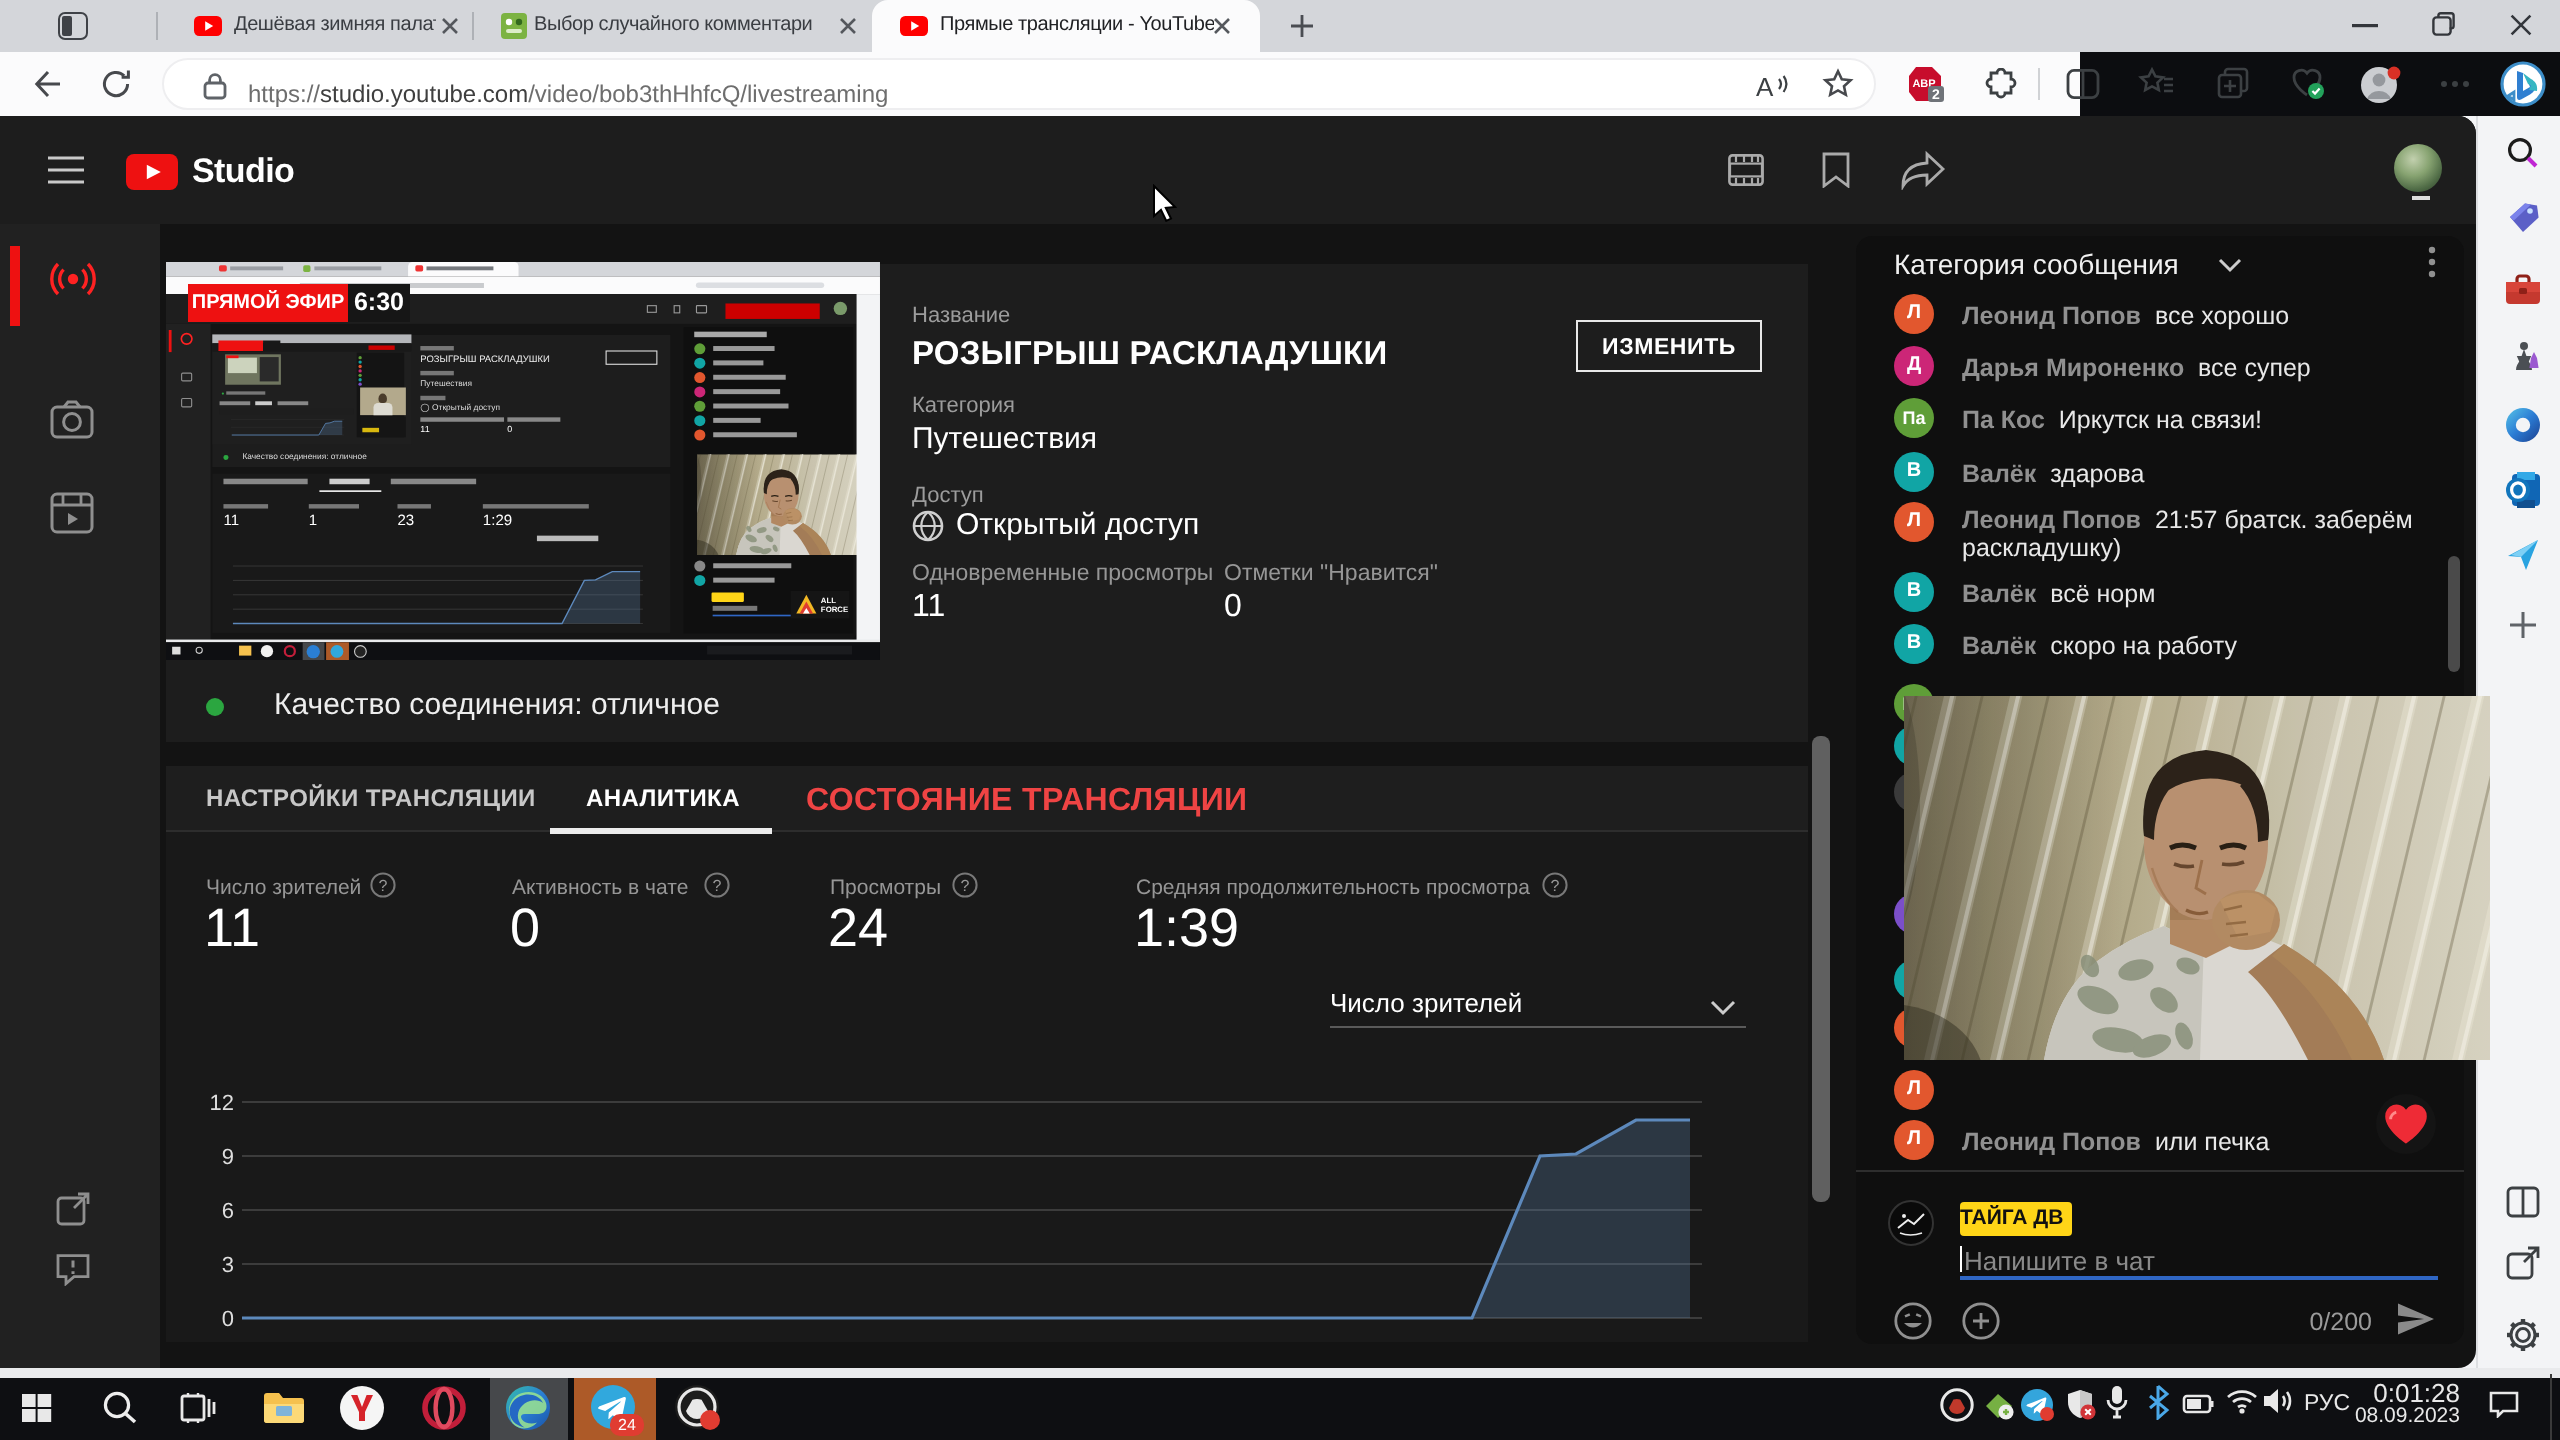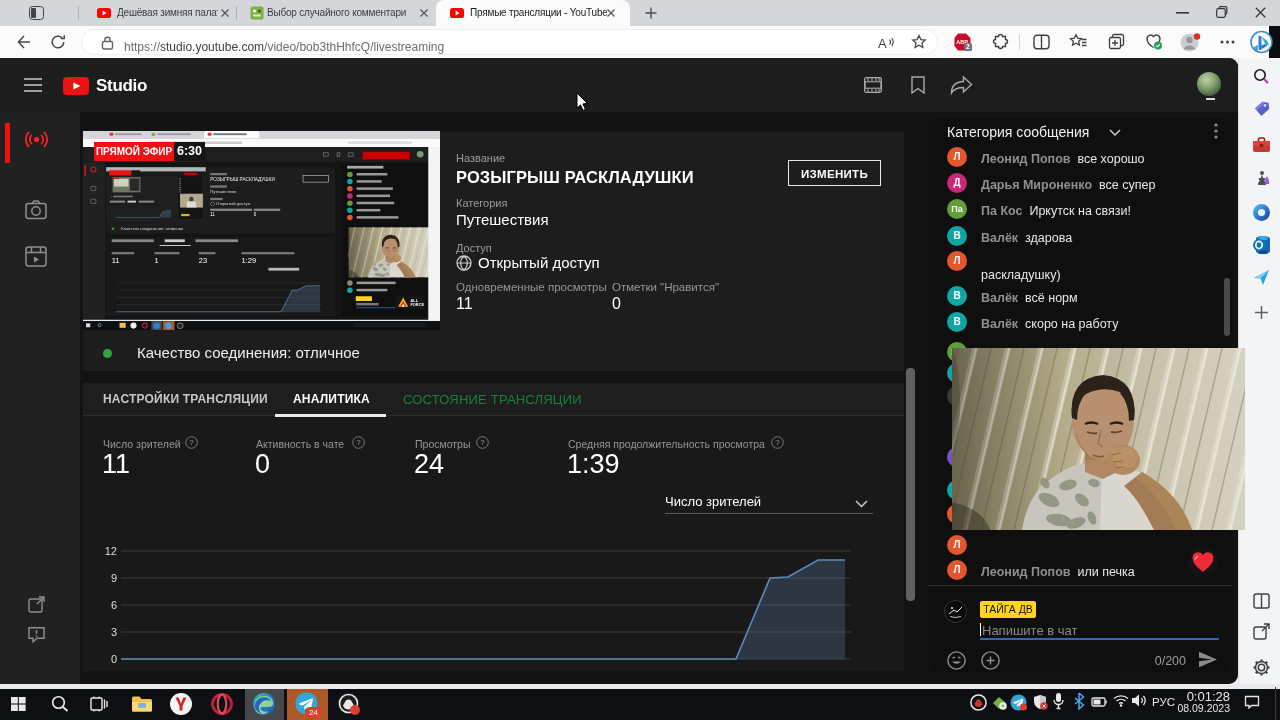--- a/index.html
+++ b/index.html
@@ -1,21 +1,21 @@
 <!DOCTYPE html>
 <html><head><meta charset="utf-8">
 <style>
 *{margin:0;padding:0;box-sizing:border-box}
 html,body{width:1280px;height:720px;overflow:hidden;background:#000;font-family:"Liberation Sans",sans-serif}
 .abs{position:absolute}
 #screen{position:relative;width:1280px;height:720px;background:#0c0d10}
 
 #tabbar{position:absolute;left:0;top:0;width:1280px;height:26px;background:#d4d6da}
 .tab-title{font-size:10px;color:#3a3d42;white-space:nowrap;overflow:hidden;letter-spacing:-0.2px}
-#toolbar{position:absolute;left:0;top:26px;width:1269px;height:32px;background:#fbfbfc}
+#toolbar{position:absolute;left:0;top:26px;width:1040px;height:32px;background:#fbfbfc}
 #urlpill{position:absolute;left:81px;top:3px;width:857px;height:26px;background:#fff;border:1px solid #eeeef0;border-radius:13px}
 
 #winframe{position:absolute;left:0;top:684px;width:1280px;height:5px;background:#e9eaec}
 
 #webview{position:absolute;left:0;top:58px;width:1238px;height:626px;background:#131313;border-radius:0 9px 9px 0;overflow:hidden}
 #ytheader{position:absolute;left:0;top:0;width:1238px;height:54px;background:#1d1d1d}
 #ytsidebar{position:absolute;left:0;top:54px;width:80px;height:572px;background:#212121}
 .card{position:absolute;background:#1d1d1d}
 .lbl{font-size:11px;color:#9c9c9c}
 .metriclbl{font-size:10.5px;color:#969696}
@@ -400,21 +400,21 @@
 
   <div class="abs" style="left:20px;top:217px;width:9px;height:9px;border-radius:50%;background:#2ba640"></div>
   <div class="abs" style="left:54px;top:212px;font-size:15px;color:#eee">Качество соединения: отличное</div>
  </div>
 
  <div class="card" style="left:83px;top:325px;width:821px;height:288px;background:#191919">
   <div class="abs" style="left:0;top:0;width:821px;height:33px;background:#1e1e1e;border-bottom:1px solid #2d2d2d"></div>
   <div class="abs" style="left:20px;top:9px;font-size:12px;font-weight:700;color:#c7c7c7;letter-spacing:0.2px">НАСТРОЙКИ ТРАНСЛЯЦИИ</div>
   <div class="abs" style="left:210px;top:9px;font-size:12px;font-weight:700;color:#fff;letter-spacing:0.2px">АНАЛИТИКА</div>
   <div class="abs" style="left:192px;top:31px;width:111px;height:3px;background:#ececec"></div>
-  <div class="abs" style="left:320px;top:9px;font-size:13px;font-weight:400;color:#15803d;letter-spacing:0.2px">СОСТОЯНИЕ ТРАНСЛЯЦИИ</div>
+  <div class="abs" style="left:320px;top:9px;font-size:16px;font-weight:700;color:#ef4444;letter-spacing:0.2px">СОСТОЯНИЕ ТРАНСЛЯЦИИ</div>
 
   <div class="metriclbl abs" style="left:20px;top:55px">Число зрителей</div>
   <svg class="abs" style="left:102px;top:53px" width="13" height="13" viewBox="0 0 13 13">
           <circle cx="6.5" cy="6.5" r="5.8" fill="none" stroke="#787878" stroke-width="1"></circle>
           <text x="6.5" y="9.3" font-size="8" fill="#999" text-anchor="middle">?</text>
         </svg>
   <div class="metricval abs" style="left:19px;top:66px">11</div>
   <div class="metriclbl abs" style="left:173px;top:55px">Активность в чате</div>
   <svg class="abs" style="left:269px;top:53px" width="13" height="13" viewBox="0 0 13 13">
           <circle cx="6.5" cy="6.5" r="5.8" fill="none" stroke="#787878" stroke-width="1"></circle>
@@ -475,20 +475,21 @@
 
   <div class="avatar" style="left:19px;top:29px;background:#e2572e">Л</div>
   <div class="abs" style="left:53px;top:31px"><span class="cname">Леонид Попов</span><span class="cmsg">&nbsp; все хорошо</span></div>
   <div class="avatar" style="left:19px;top:55px;background:#cc2677">Д</div>
   <div class="abs" style="left:53px;top:57px"><span class="cname">Дарья Мироненко</span><span class="cmsg">&nbsp; все супер</span></div>
   <div class="avatar" style="left:19px;top:81px;background:#5f9e38;font-size:9px">Па</div>
   <div class="abs" style="left:53px;top:83px"><span class="cname">Па Кос</span><span class="cmsg">&nbsp; Иркутск на связи!</span></div>
   <div class="avatar" style="left:19px;top:108px;background:#11a5a5">В</div>
   <div class="abs" style="left:53px;top:110px"><span class="cname">Валёк</span><span class="cmsg">&nbsp; здарова</span></div>
   <div class="avatar" style="left:19px;top:133px;background:#e2572e">Л</div>
+  <div class="abs" style="left:53px;top:133px"><span class="cname">Леонид Попов</span><span class="cmsg">&nbsp; 21:57 братск. заберём</span></div>
   <div class="abs" style="left:53px;top:147px"><span class="cmsg">раскладушку)</span></div>
   <div class="avatar" style="left:19px;top:168px;background:#11a5a5">В</div>
   <div class="abs" style="left:53px;top:170px"><span class="cname">Валёк</span><span class="cmsg">&nbsp; всё норм</span></div>
   <div class="avatar" style="left:19px;top:194px;background:#11a5a5">В</div>
   <div class="abs" style="left:53px;top:196px"><span class="cname">Валёк</span><span class="cmsg">&nbsp; скоро на работу</span></div>
   <div class="avatar" style="left:19px;top:224px;background:#5f9e38;font-size:9px">Па</div>
   <div class="abs" style="left:53px;top:226px"><span class="cname">Па Кос</span><span class="cmsg">&nbsp; 33:00 примерно</span></div>
 
   <div class="avatar" style="left:19px;top:245px;background:#11a5a5"></div>
   <div class="avatar" style="left:19px;top:268px;background:#3a3a3a"></div>
@@ -508,21 +509,21 @@
 
   <div class="abs" style="left:296px;top:160px;width:6px;height:58px;background:#4a4a4a;border-radius:3px"></div>
 
   <div class="abs" style="left:0;top:467px;width:304px;height:1px;background:#2e2e2e"></div>
   <div class="abs" style="left:16px;top:482px;width:23px;height:23px;border-radius:50%;background:#0a0a0a;border:0.5px solid #333"></div>
   <svg class="abs" style="left:19px;top:485px" width="17" height="17" viewBox="0 0 17 17">
           <path d="M2 11l5-4 3 2 5-5" stroke="#eee" stroke-width="1" fill="none"></path>
           <circle cx="5" cy="5" r="1" fill="#eee"></circle>
           <path d="M3 13.5q5 2 11 0" stroke="#eee" stroke-width="0.8" fill="none"></path>
         </svg>
-  <div class="abs" style="left:52px;top:483px;width:56px;height:17px;background:#ffd517;border-radius:2px;color:#111;font-size:10.5px;font-weight:400;text-align:center;line-height:17px">ТАЙГА ДВ</div>
+  <div class="abs" style="left:52px;top:483px;width:56px;height:17px;background:#ffd517;border-radius:2px;color:#111;font-size:10.5px;font-weight:700;line-height:17px">ТАЙГА ДВ</div>
   <div class="abs" style="left:52px;top:505px;width:1px;height:13px;background:#fff"></div>
   <div class="abs" style="left:54px;top:505px;font-size:13px;color:#8a8a8a">Напишите в чат</div>
   <div class="abs" style="left:52px;top:520px;width:239px;height:2px;background:#2f66c4"></div>
   <svg class="abs" style="left:19px;top:533px" width="19" height="19" viewBox="0 0 19 19">
           <circle cx="9.5" cy="9.5" r="8.6" fill="none" stroke="#909090" stroke-width="1.4"></circle>
           <path d="M5.5 7.2l2.4-1M13.5 7.2l-2.4-1" stroke="#909090" stroke-width="1.3" fill="none"></path>
           <path d="M5 10.5q4.5 4.5 9 0z" fill="#909090"></path>
         </svg>
   <svg class="abs" style="left:53px;top:533px" width="19" height="19" viewBox="0 0 19 19">
           <circle cx="9.5" cy="9.5" r="8.6" fill="none" stroke="#909090" stroke-width="1.4"></circle>

